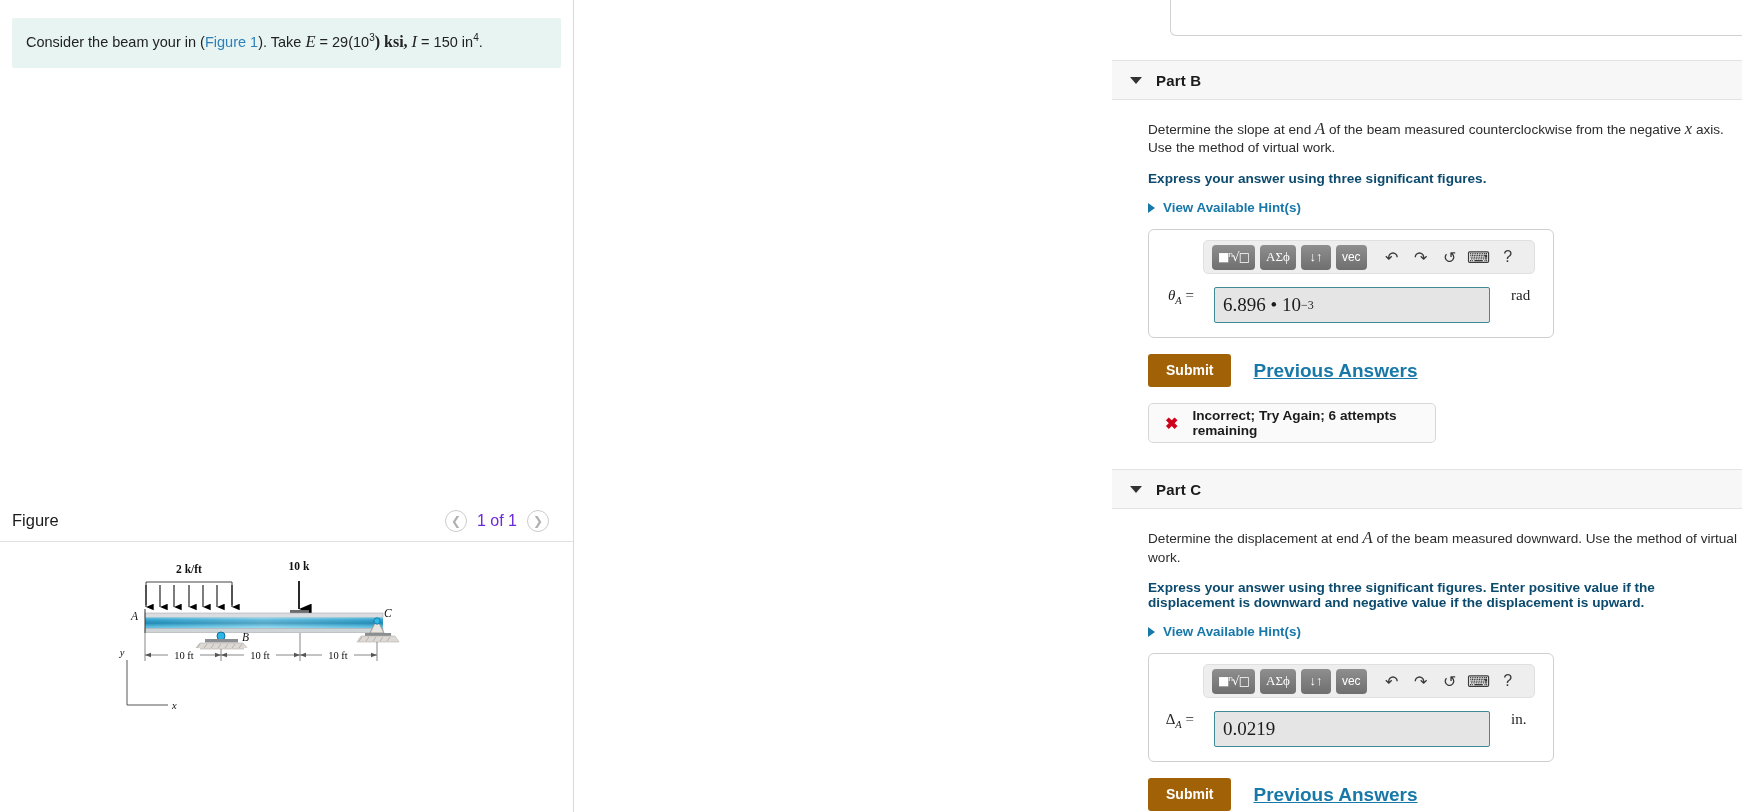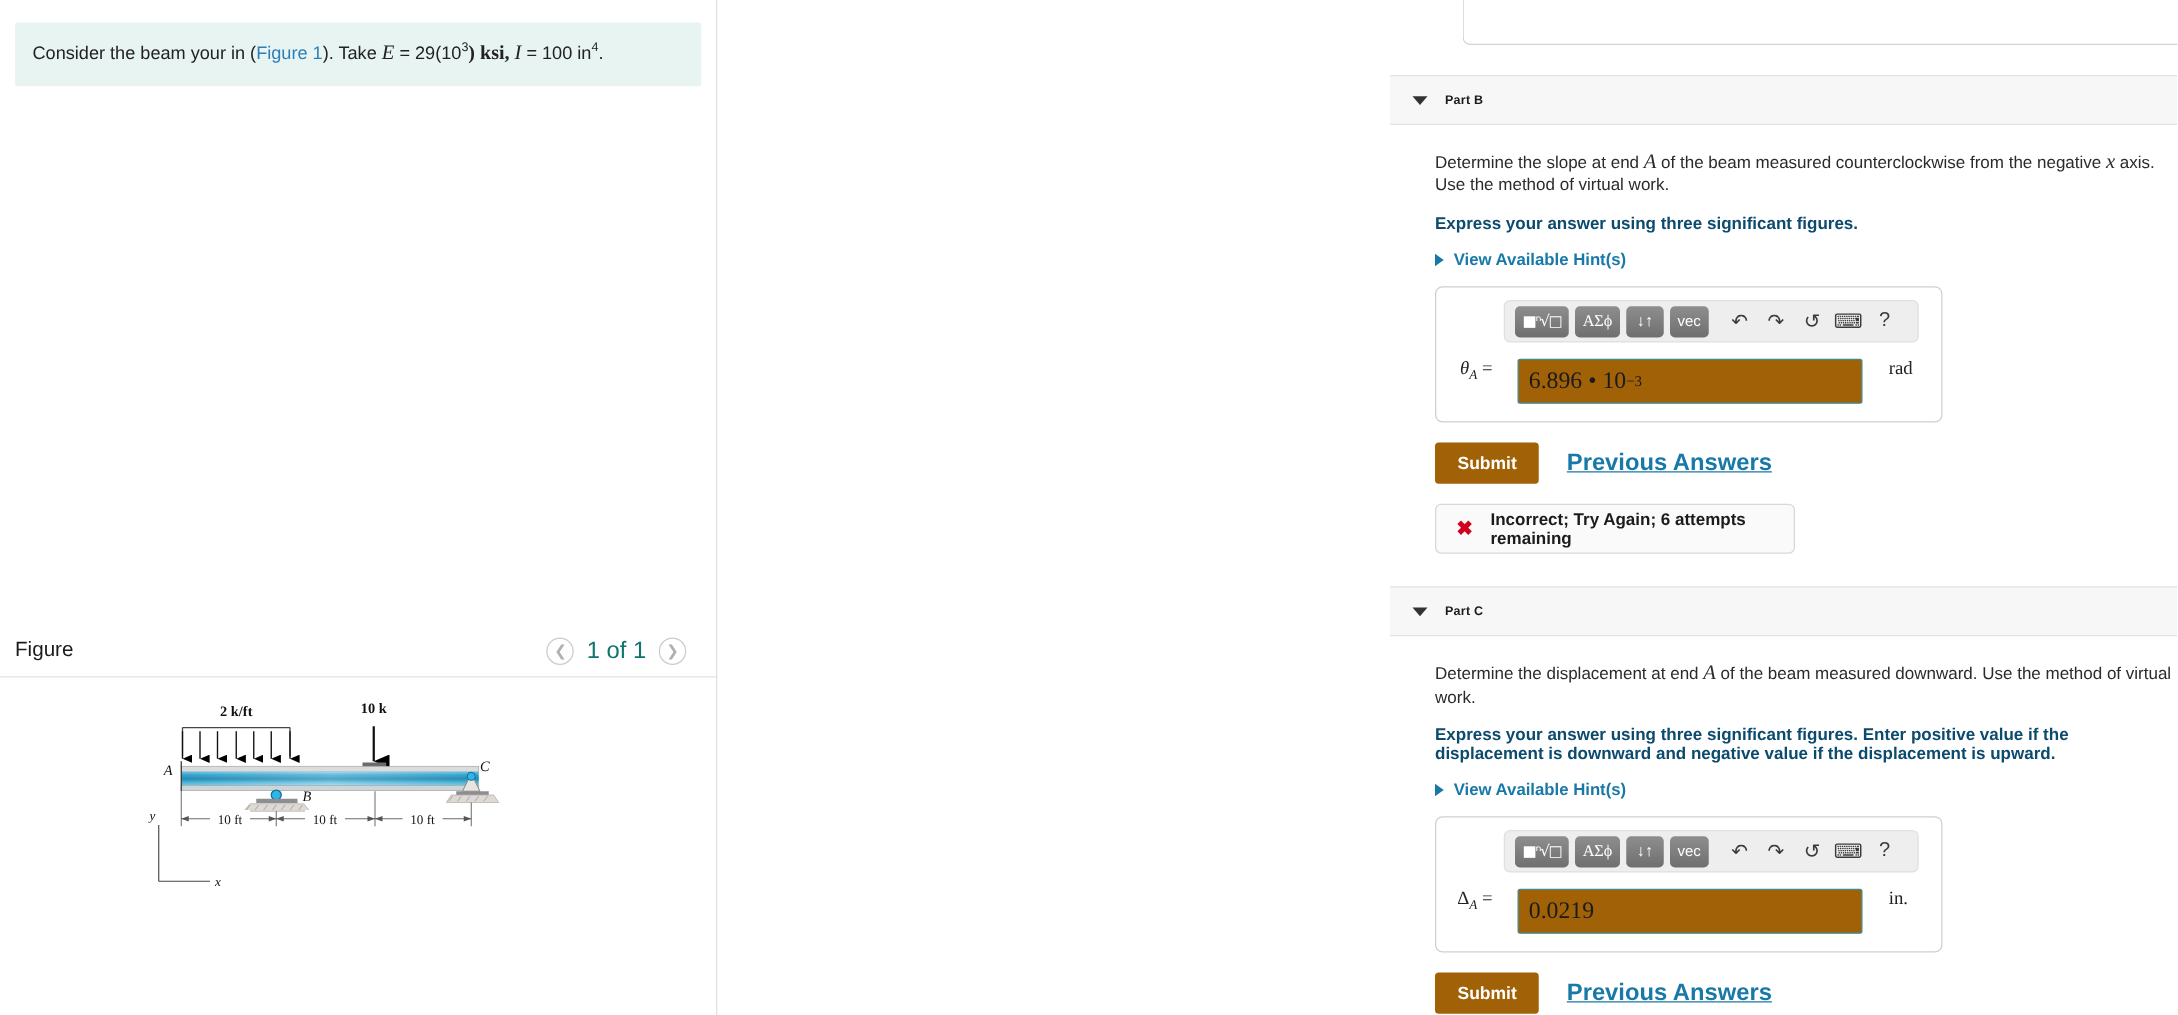--- a/index.html
+++ b/index.html
@@ -46,21 +46,21 @@
     border-bottom: 1px solid #e2e2e2;
   }
   .figure-title { font-size: 16.5px; font-weight: normal; color: #1b1b1b; }
   .fig-nav { margin-left: auto; display: flex; align-items: center; gap: 10px; }
   .nav-circle {
     width: 22px; height: 22px; border-radius: 50%;
     border: 1px solid #ccc; color: #b0b0b0;
     display: flex; align-items: center; justify-content: center;
     font-size: 12px; background: #fff; cursor: pointer;
   }
-  .fig-count { font-size: 19px; color: #0f766e; }
+  .fig-count { font-size: 16px; color: #6d28d9; }
 
   .figure-body { position: absolute; top: 543px; left: 0; right: 0; bottom: 0; }
 
   
   .right-pane {
     flex: 1 1 auto;
     height: 812px;
     position: relative;
     background: #fff;
     overflow: hidden;
@@ -83,21 +83,21 @@
     margin-left: 538px;
   }
   .caret {
     width: 0; height: 0;
     border-left: 6px solid transparent;
     border-right: 6px solid transparent;
     border-top: 7px solid #333;
     margin-right: 14px;
     cursor: pointer;
   }
-  .part-title { font-size: 10px; font-weight: bold; color: #1b1b1b; letter-spacing: .2px; }
+  .part-title { font-size: 15px; font-weight: bold; color: #1b1b1b; letter-spacing: .2px; }
 
   .part-body { margin-left: 538px; padding: 0 0 0 36px; }
   .prompt { font-size: 13.6px; color: #2b2b2b; margin-top: 18px; line-height: 1.3; }
   .prompt-bold { font-size: 13.6px; color: #0c4a6e; font-weight: bold; margin-top: 14px; }
   .hints {
     margin-top: 14px; font-size: 13.4px; font-weight: bold;
     color: #1878a8; display: flex; align-items: center; gap: 8px; cursor: pointer;
   }
   .hint-tri {
     width: 0; height: 0;
@@ -153,21 +153,21 @@
     width: 42px; text-align: right; padding-right: 9px;
     font-family: "Liberation Serif", serif; font-size: 15px; color: #222;
   }
   .ans-label i { font-style: italic; }
   .ans-label sub { font-size: 10.5px; font-style: italic; }
   .ans-input {
     flex: 1 1 auto;
     height: 36px;
     border: 1px solid #3d8b94;
     border-radius: 2px;
-    background: #a16207;
+    background: #e5e5e5;
     display: flex; align-items: center;
     padding: 0 8px;
     font-family: "Liberation Serif", serif;
     font-size: 19px;
     color: #1b1b1b;
   }
   .ans-unit {
     margin-left: 10px; width: 30px;
     font-family: "Liberation Serif", serif;
     font-size: 15px; color: #222;
@@ -205,21 +205,21 @@
   .gap-lg { height: 26px; }
 </style>
 </head>
 <body>
 
 <div class="page">
 
   <div class="left-pane">
 
     <div class="problem-box">
-      <span>Consider the beam your in (</span><a class="link">Figure 1</a><span>). Take </span><span class="mathvar">E</span><span> = 29(10</span><sup class="sm">3</sup><span class="mathbold">) ksi, </span><span class="mathvar">I</span><span> = 100 in</span><sup class="sm">4</sup><span>.</span>
+      <span>Consider the beam your in (</span><a class="link">Figure 1</a><span>). Take </span><span class="mathvar">E</span><span> = 29(10</span><sup class="sm">3</sup><span class="mathbold">) ksi, </span><span class="mathvar">I</span><span> = 150 in</span><sup class="sm">4</sup><span>.</span>
     </div>
 
     <div class="figure-header">
       <div class="figure-title">Figure</div>
       <div class="fig-nav">
         <div class="nav-circle">❮</div>
         <div class="fig-count">1 of 1</div>
         <div class="nav-circle">❯</div>
       </div>
     </div>

